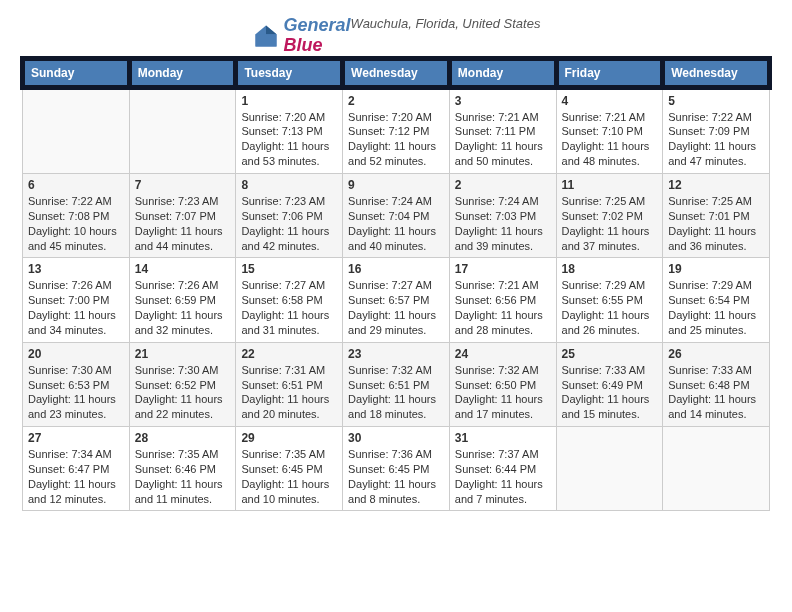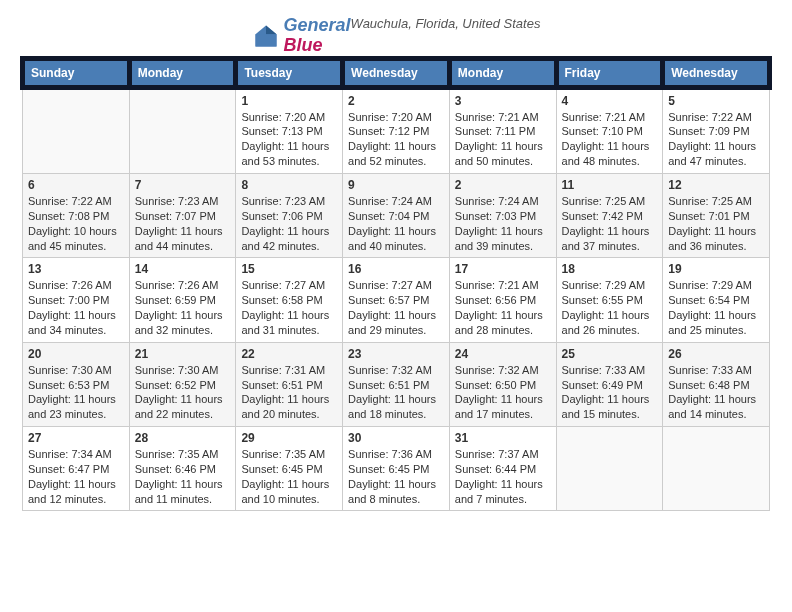--- a/index.html
+++ b/index.html
@@ -209,21 +209,21 @@
         <div class="day-info">
           <span>Sunrise: 7:24 AM</span><br>
           <span>Sunset: 7:03 PM</span><br>
           <span>Daylight: 11 hours and 39 minutes.</span>
         </div>
       </td>
           <td>
         <span class="day-num">11</span>
         <div class="day-info">
           <span>Sunrise: 7:25 AM</span><br>
-          <span>Sunset: 7:42 PM</span><br>
+          <span>Sunset: 7:02 PM</span><br>
           <span>Daylight: 11 hours and 37 minutes.</span>
         </div>
       </td>
           <td>
         <span class="day-num">12</span>
         <div class="day-info">
           <span>Sunrise: 7:25 AM</span><br>
           <span>Sunset: 7:01 PM</span><br>
           <span>Daylight: 11 hours and 36 minutes.</span>
         </div>

